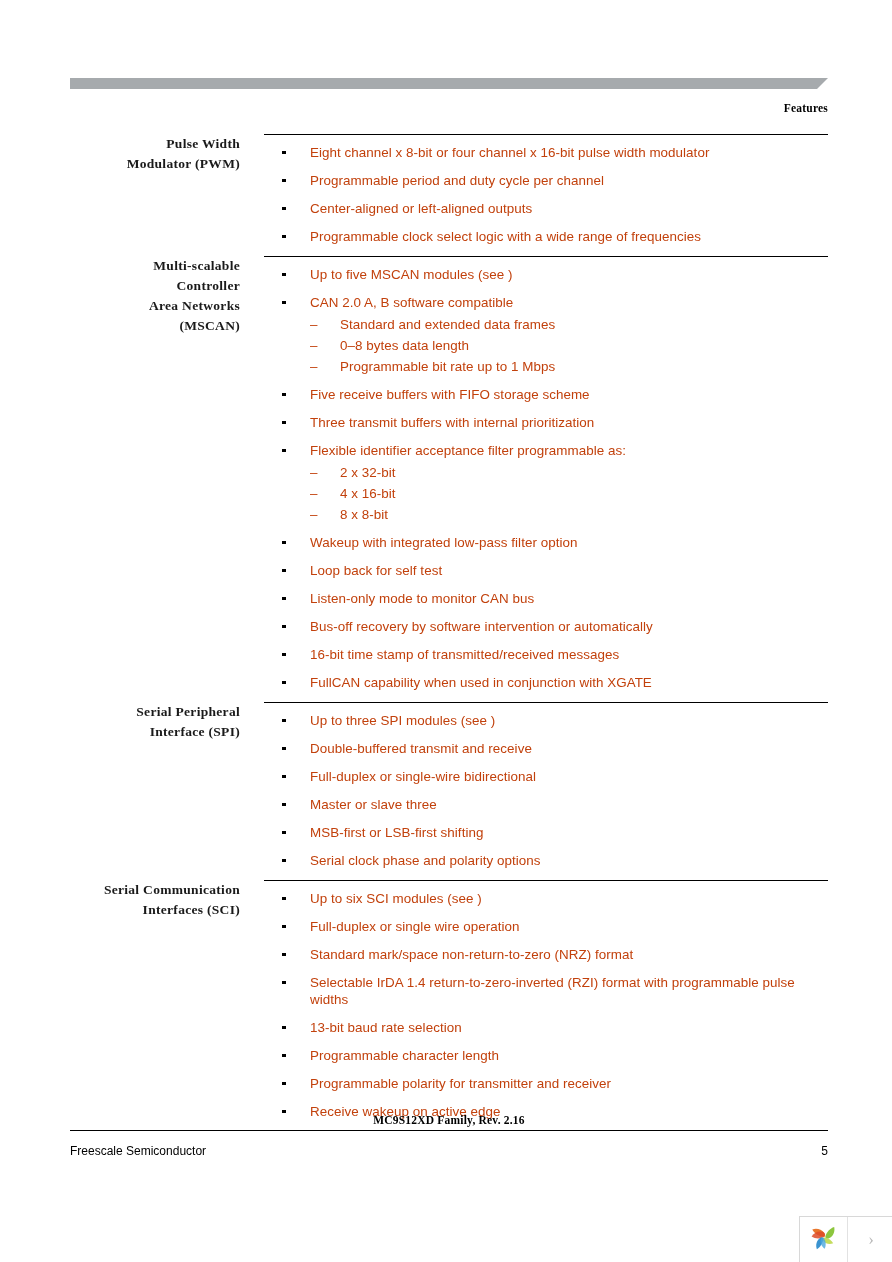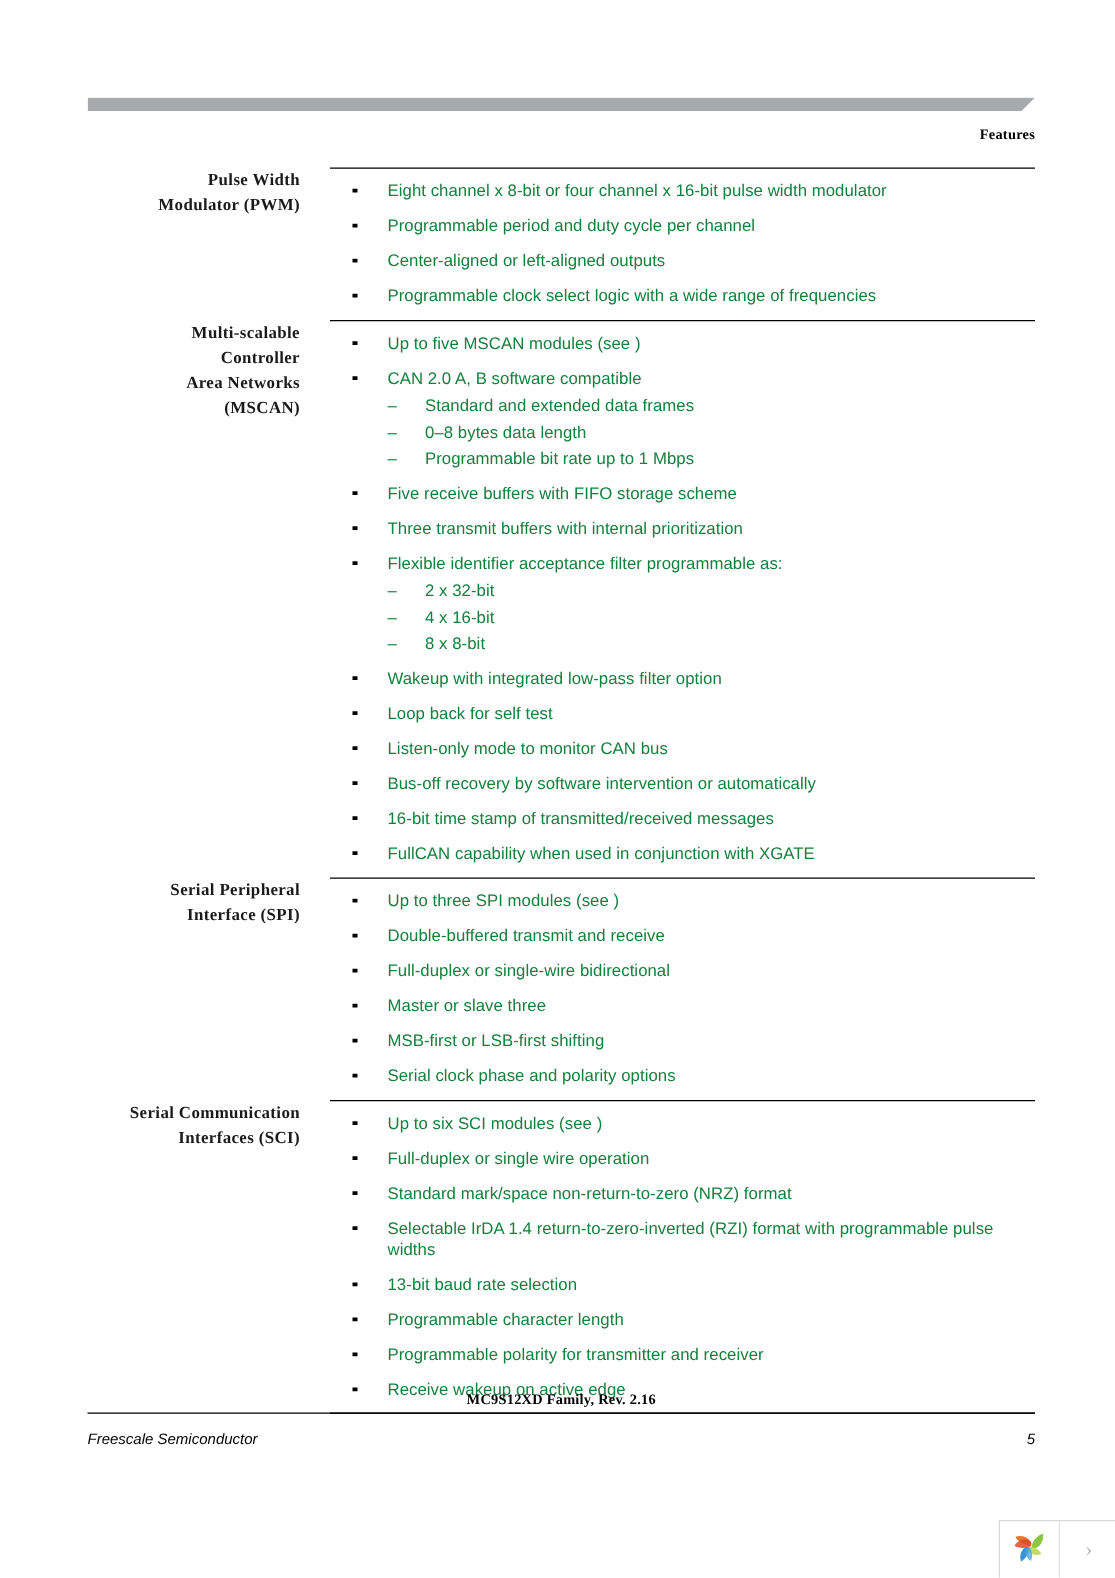--- a/index.html
+++ b/index.html
@@ -111,21 +111,21 @@
     list-style: none;
     margin: 0;
     padding: 0;
   }
   ul.blist > li.bullet {
     position: relative;
     padding-left: 58px;
     margin: 0 0 11px 0;
     font-size: 13.4px;
     line-height: 17px;
-    color: #15803d;
+    color: #c2410c;
     letter-spacing: 0.05px;
   }
   ul.blist > li.bullet:last-child { margin-bottom: 0; }
   ul.blist > li.bullet > .bmark {
     position: absolute;
     left: 30px;
     top: 0;
     font-size: 13.4px;
     line-height: 17px;
   }
@@ -180,21 +180,20 @@
     height: 1.4px;
     background: #000;
     width: 100%;
   }
   .footer-row {
     display: flex;
     justify-content: space-between;
     align-items: flex-end;
     padding-top: 13px;
     font-size: 12px;
-    font-style: italic;
   }
   .footer-left { text-align: left; }
   .footer-right { text-align: right; }
 
   
   .viewer-widget {
     position: absolute;
     left: 796px;
     top: 1216px;
     width: 96px;

